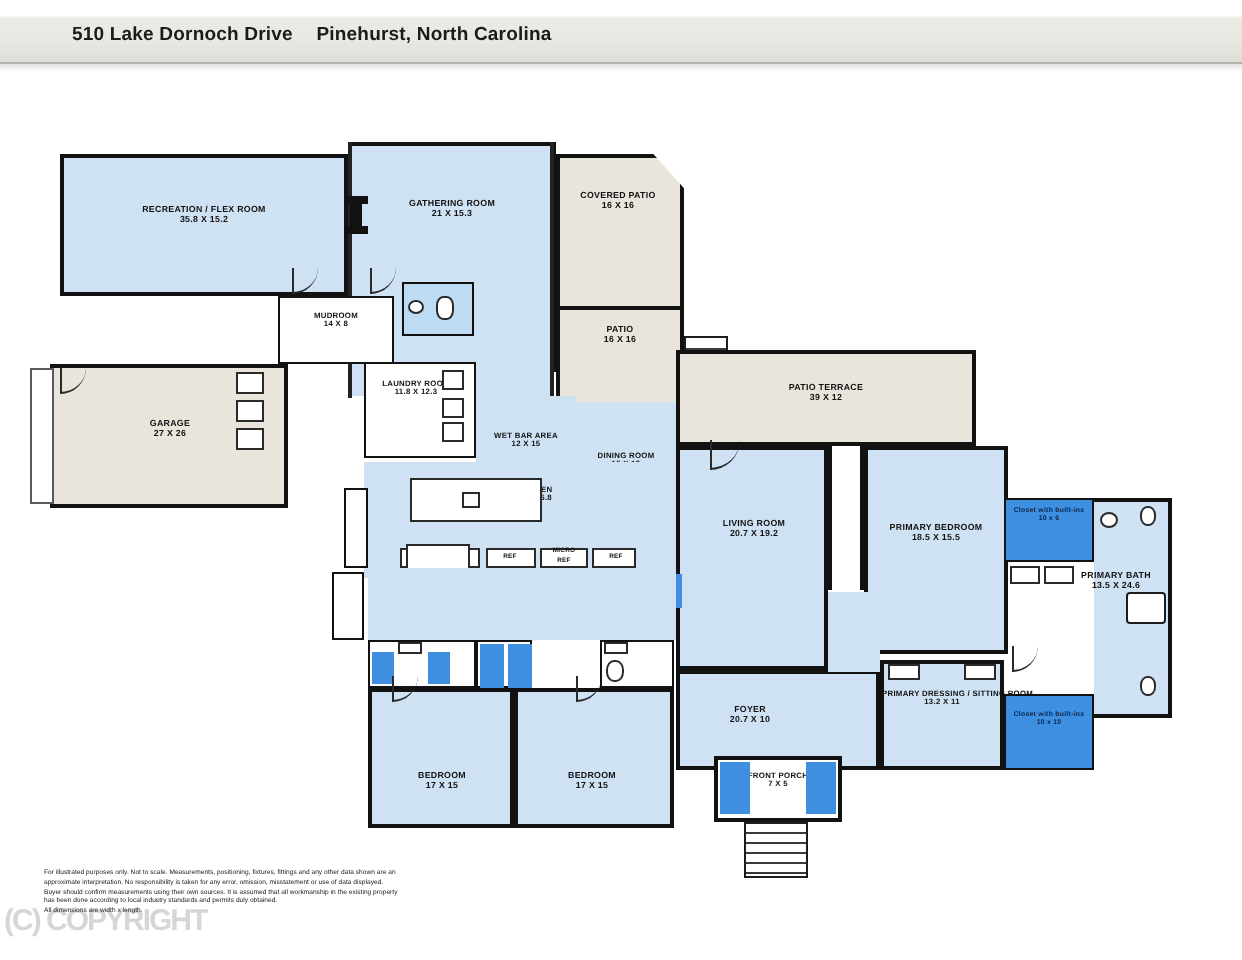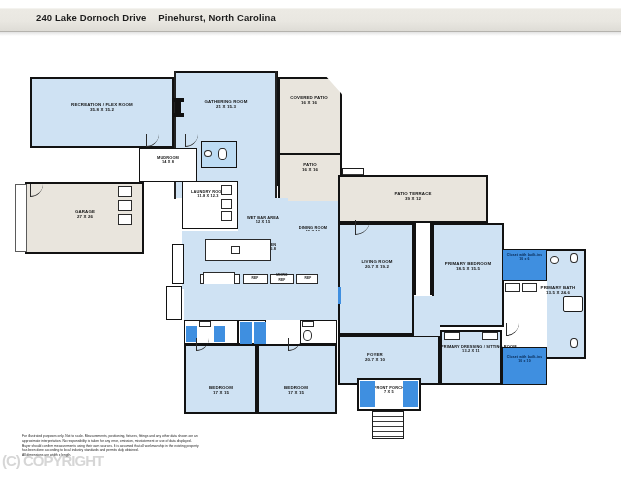--- a/index.html
+++ b/index.html
@@ -64,21 +64,21 @@
 </style>
 </head>
 <body>
 
 <div id="stage">
 
   <div class="titlebar">
     <div class="shadow"></div>
   </div>
   <div class="addr">
-    <span>240 Lake Dornoch Drive</span>
+    <span>510 Lake Dornoch Drive</span>
     <span class="city">Pinehurst, North Carolina</span>
   </div>
 
   <div id="plan">
 
     <div class="rm blue outline" style="left:30px;top:39px;width:144px;height:71px;"></div>
     <div class="lbl" style="left:62px;top:65px;width:80px;">
       <span>RECREATION / FLEX ROOM</span>
       <span class="d">35.8 x 15.2</span>
     </div>

